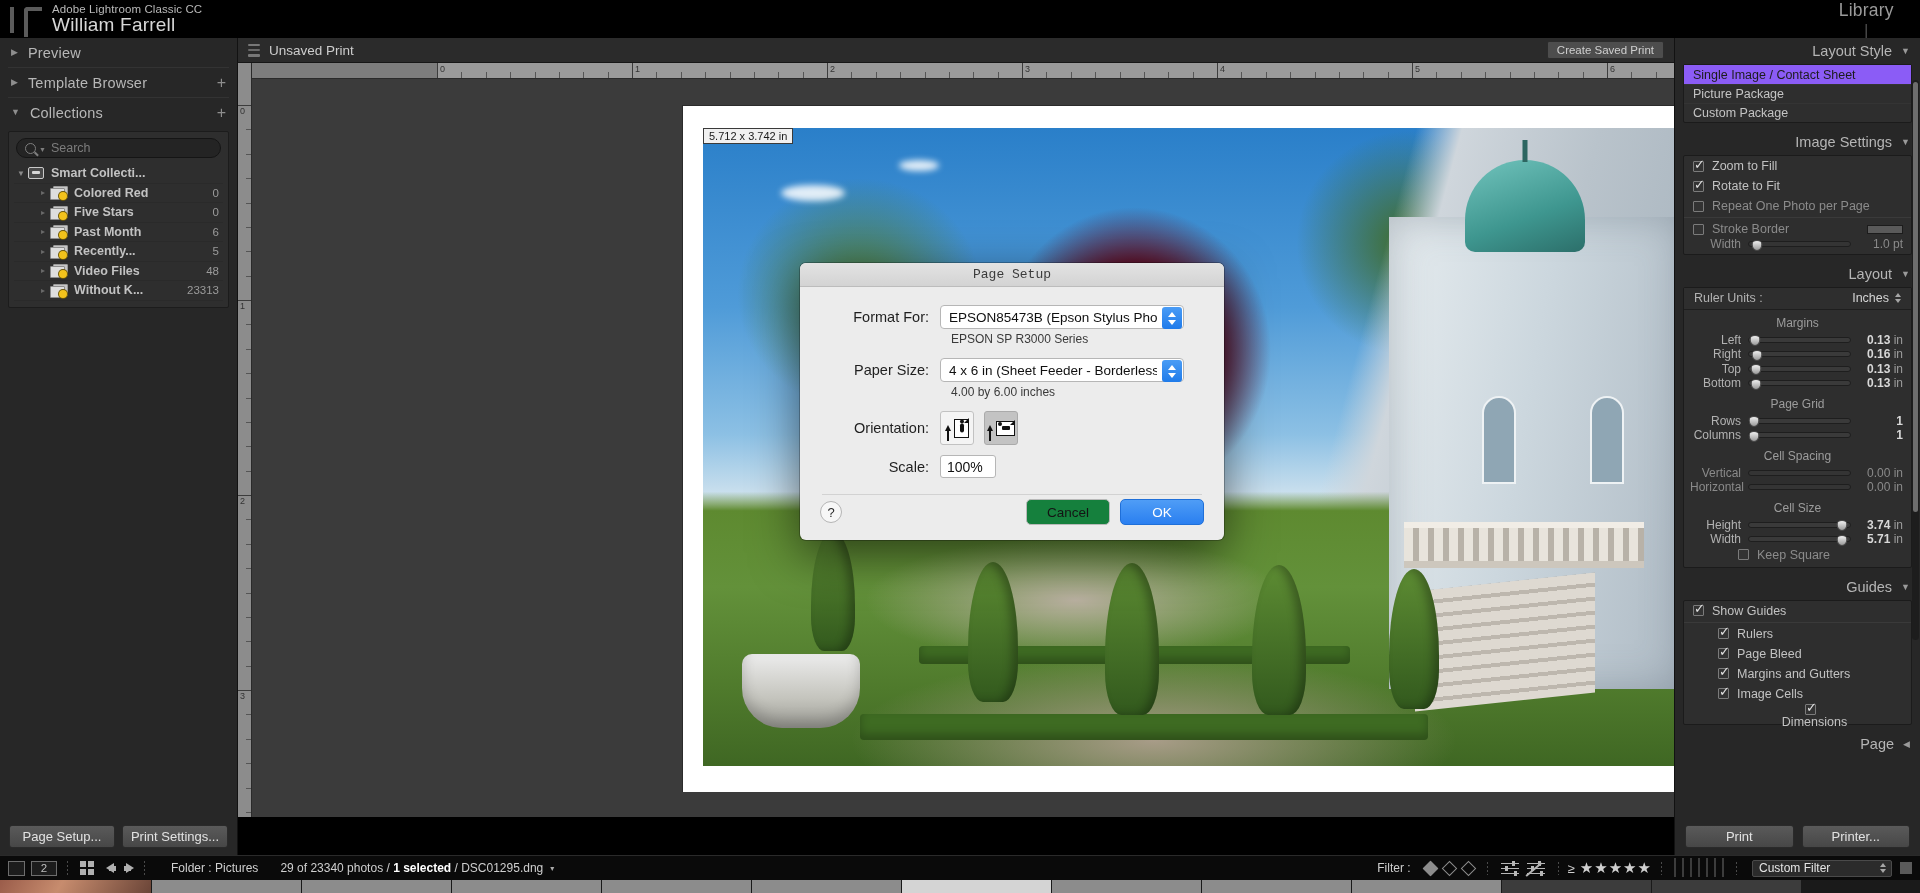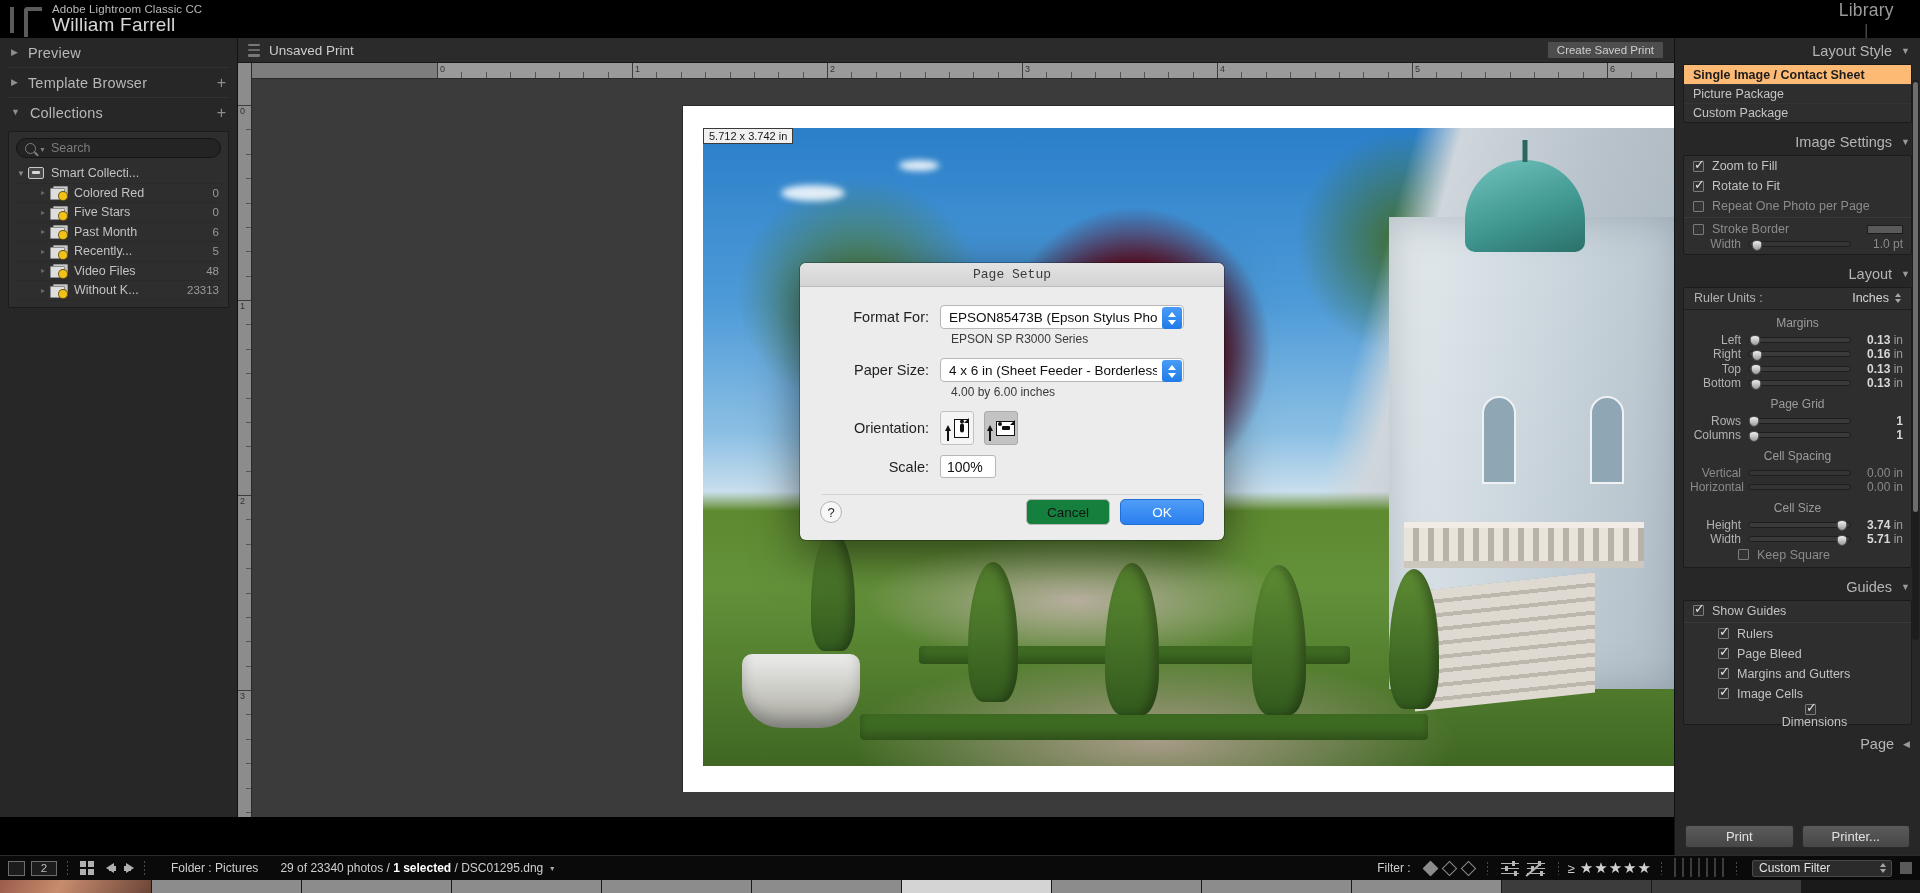--- a/index.html
+++ b/index.html
@@ -104,21 +104,21 @@
   .coll-row {
     display: flex; align-items: center; height: 19.5px;
     font-size: 12.5px; color: #c2c2c2; cursor: pointer;
     border-bottom: 1px solid #2a2a2a; padding-right: 4px;
   }
   .coll-row .disc {
     font-size: 8px; color: #8a8a8a; width: 14px; text-align: center;
     flex: none;
   }
   .coll-row .disc.dim { color: #6a6a6a; }
-  .coll-name { flex: 1; white-space: nowrap; overflow: hidden; }
+  .coll-name { flex: 1; white-space: nowrap; overflow: hidden; font-weight: bold; }
   .coll-count { font-size: 11.5px; color: #9b9b9b; }
 
   .ic-smartset {
     width: 16px; height: 12px; flex: none; margin-right: 7px;
     border: 1.5px solid #c9c9c9; border-radius: 2px; position: relative;
     background: #4a4a4a;
   }
   .ic-smartset:after {
     content: ""; position: absolute; left: 2.5px; top: 3px;
     width: 8px; height: 3px; background: #d6d6d6; border-radius: 1px;
@@ -443,21 +443,21 @@
   .rp-head .rtitle { font-size: 14.5px; color: #b5b5b5; }
   .rp-head .rtri { font-size: 9px; color: #9a9a9a; margin-left: 9px; }
   .rp-box {
     margin: 0 8px 6px 8px; background: #2e2e2e;
     border: 1px solid #1b1b1b; border-radius: 2px;
   }
   .ls-item {
     height: 19px; display: flex; align-items: center;
     padding-left: 9px; font-size: 12.5px; color: #c4c4c4; cursor: pointer;
   }
-  .ls-item.sel { background: #fdba74; color: #1c1c1c; font-weight: bold; }
+  .ls-item.sel { background: #8b5cf6; color: #1c1c1c; }
   .ls-item + .ls-item { border-top: 1px solid #343434; }
 
   .chk-row {
     height: 20px; display: flex; align-items: center;
     padding-left: 9px; font-size: 12.5px; color: #c2c2c2; cursor: pointer;
   }
   .chk-row.dim { color: #8b8b8b; }
   .chk {
     width: 11px; height: 11px; border: 1px solid #7b7b7b;
     background: #333; margin-right: 8px; flex: none; position: relative;
@@ -786,20 +786,24 @@
             <span class="ic-smartcoll">
               <span class="ic-gear"></span>
             </span>
             <span class="coll-name">Without K...</span>
             <span class="coll-count">23313</span>
           </div>
         </div>
     </div>
   </div>
 
+  <div id="left-bottom">
+    <div class="lr-btn">Page Setup...</div>
+    <div class="lr-btn">Print Settings...</div>
+  </div>
 
   <div id="center">
     <div id="print-header">
       <span class="stack-glyph">
           <i></i>
           <i></i>
           <i></i>
         </span>
       <span id="print-title">Unsaved Print</span>
       <div id="create-saved-print">Create Saved Print</div>

